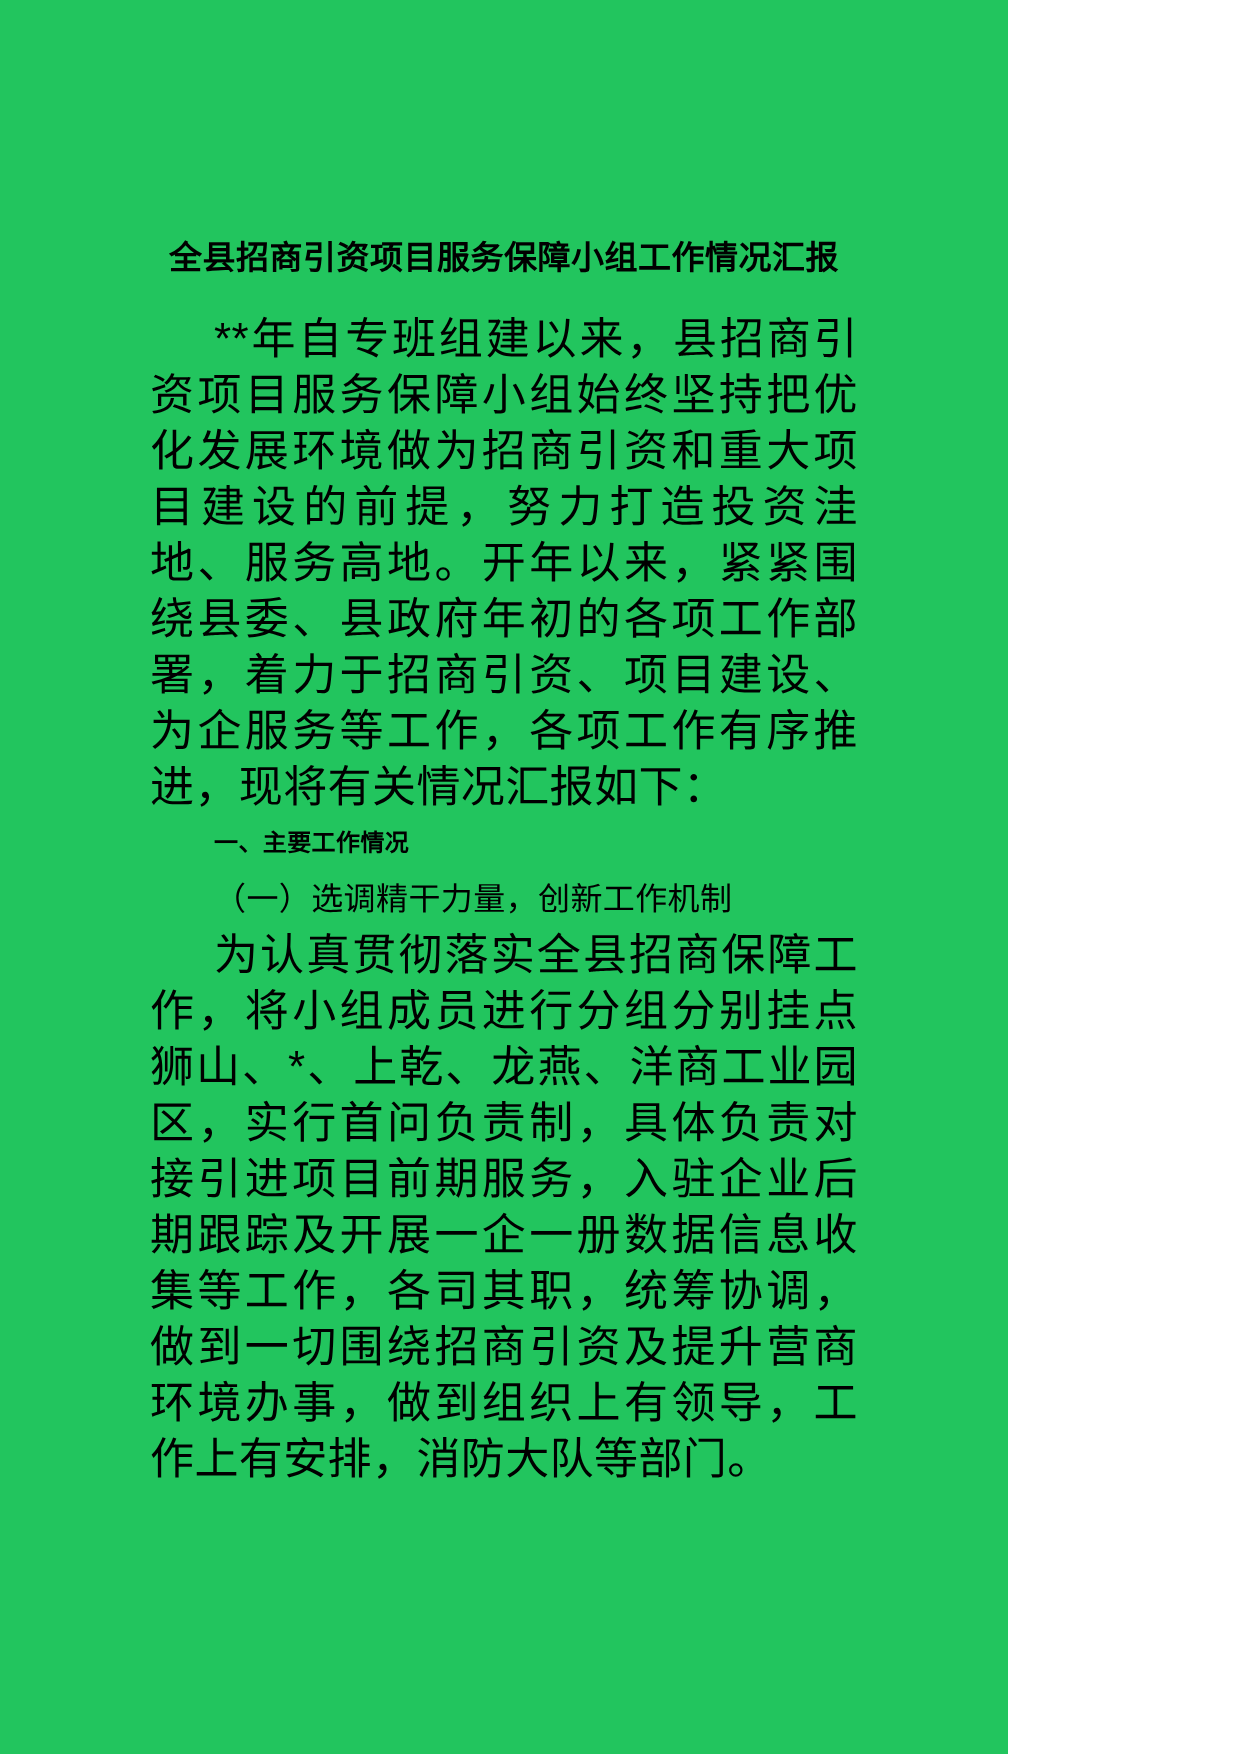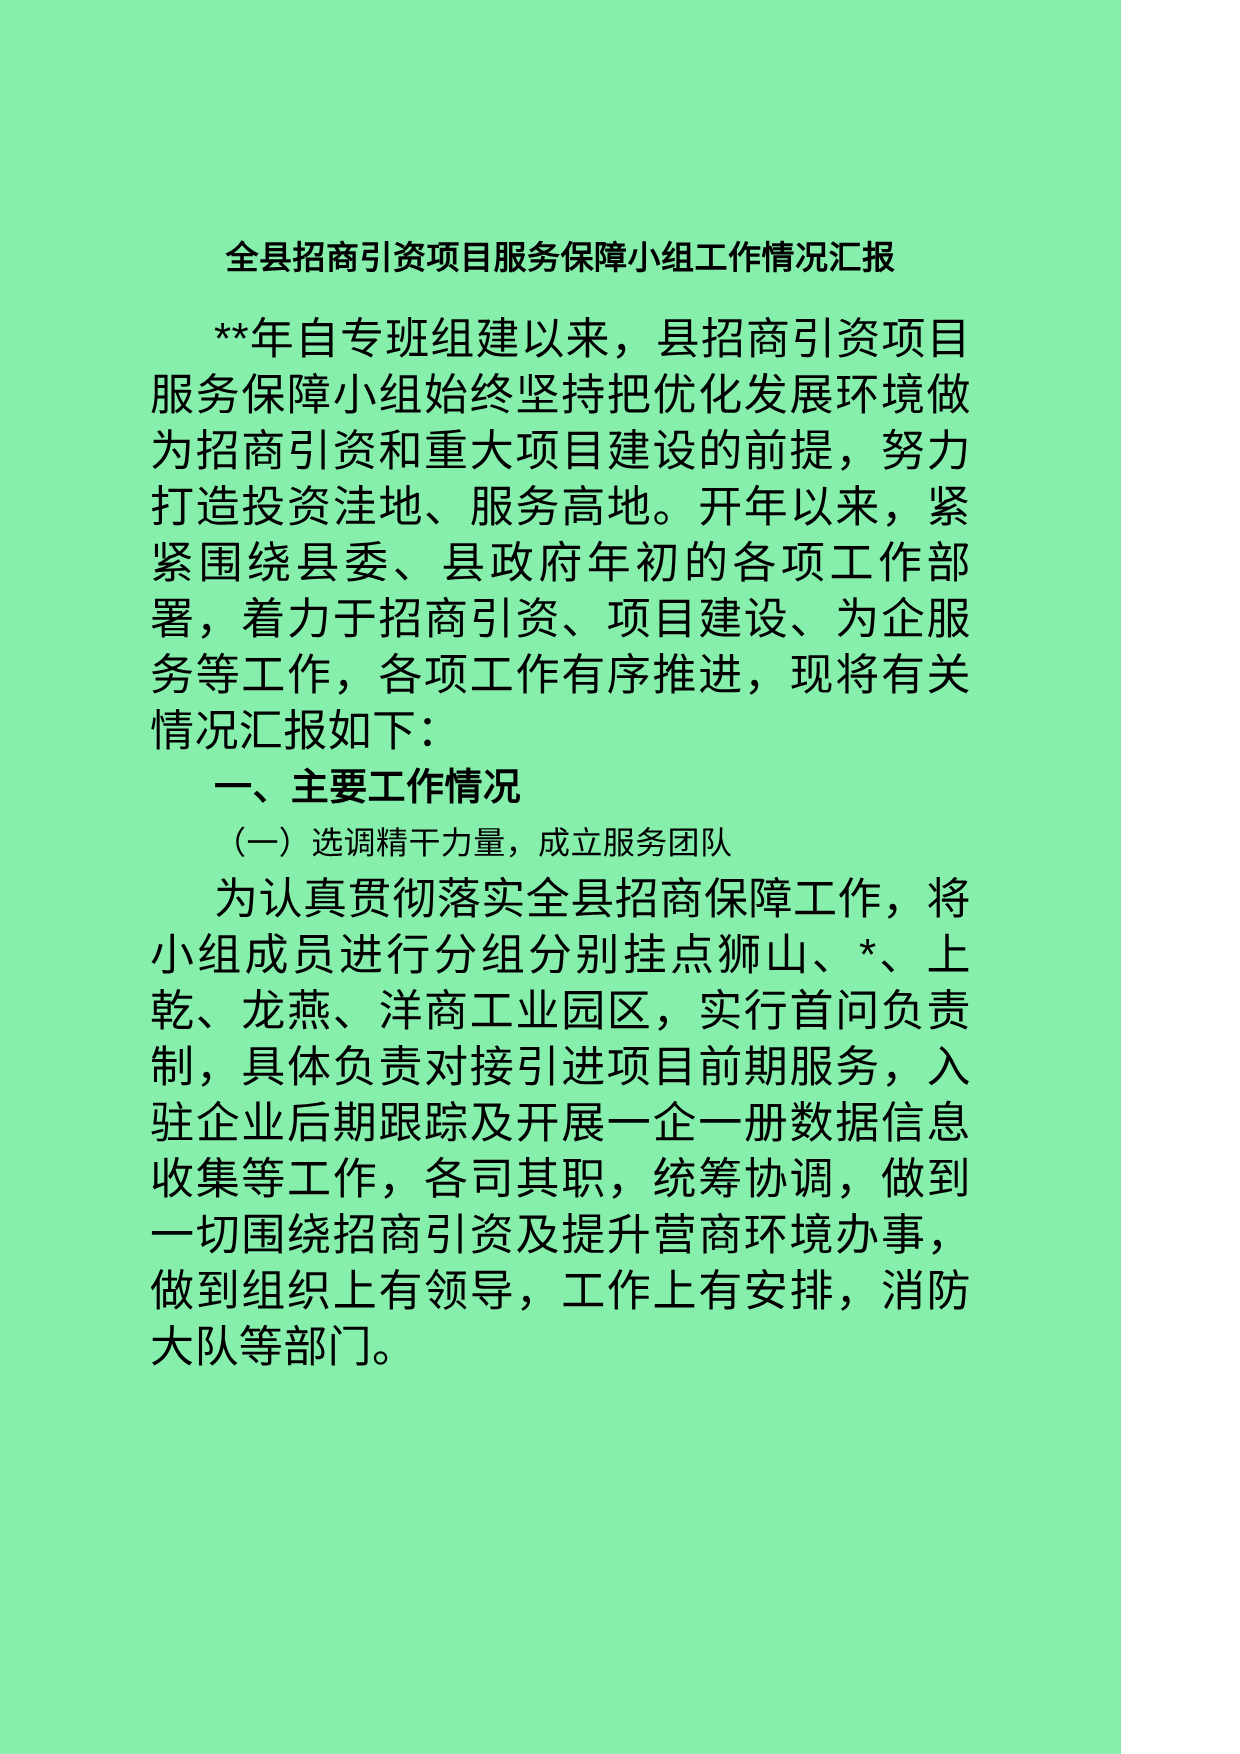--- a/index.html
+++ b/index.html
@@ -10,23 +10,23 @@
   }
   body {
     width: 1240px;
     height: 1754px;
     font-family: "Liberation Sans", "DejaVu Sans", sans-serif;
     color: #000000;
     -webkit-font-smoothing: antialiased;
   }
   .page {
     position: relative;
-    width: 1121px;
+    width: 1008px;
     height: 1754px;
-    background: #86efac;
+    background: #22c55e;
     box-sizing: border-box;
     padding: 236px 150px 0 150px;
   }
   .doc-title {
     font-size: 33px;
     font-weight: bold;
     text-align: center;
     letter-spacing: 0.5px;
     line-height: 1.35;
     margin: 0 0 30px 0;
@@ -36,21 +36,21 @@
     font-size: 44px;
     line-height: 56px;
     text-align: justify;
     text-align-last: left;
     text-justify: inter-ideograph;
     margin: 0;
     text-indent: 64px;
     letter-spacing: 0.4px;
   }
   .heading-1 {
-    font-size: 38px;
+    font-size: 24px;
     font-weight: bold;
     line-height: 56px;
     margin: 0;
     text-indent: 64px;
     letter-spacing: 0.4px;
   }
   .heading-2 {
     font-size: 32px;
     font-weight: normal;
     line-height: 56px;
@@ -64,19 +64,19 @@
 <body>
 
 <div class="page">
 
   <h1 class="doc-title">全县招商引资项目服务保障小组工作情况汇报</h1>
 
   <p class="para block">**年自专班组建以来，县招商引资项目服务保障小组始终坚持把优化发展环境做为招商引资和重大项目建设的前提，努力打造投资洼地、服务高地。开年以来，紧紧围绕县委、县政府年初的各项工作部署，着力于招商引资、项目建设、为企服务等工作，各项工作有序推进，现将有关情况汇报如下：</p>
 
   <h2 class="heading-1 block">一、主要工作情况</h2>
 
-  <h3 class="heading-2 block">（一）选调精干力量，成立服务团队</h3>
+  <h3 class="heading-2 block">（一）选调精干力量，创新工作机制</h3>
 
   <p class="para block">为认真贯彻落实全县招商保障工作，将小组成员进行分组分别挂点狮山、*、上乾、龙燕、洋商工业园区，实行首问负责制，具体负责对接引进项目前期服务，入驻企业后期跟踪及开展一企一册数据信息收集等工作，各司其职，统筹协调，做到一切围绕招商引资及提升营商环境办事，做到组织上有领导，工作上有安排，消防大队等部门。</p>
 
 
 
 </div>
 
 </body></html>

